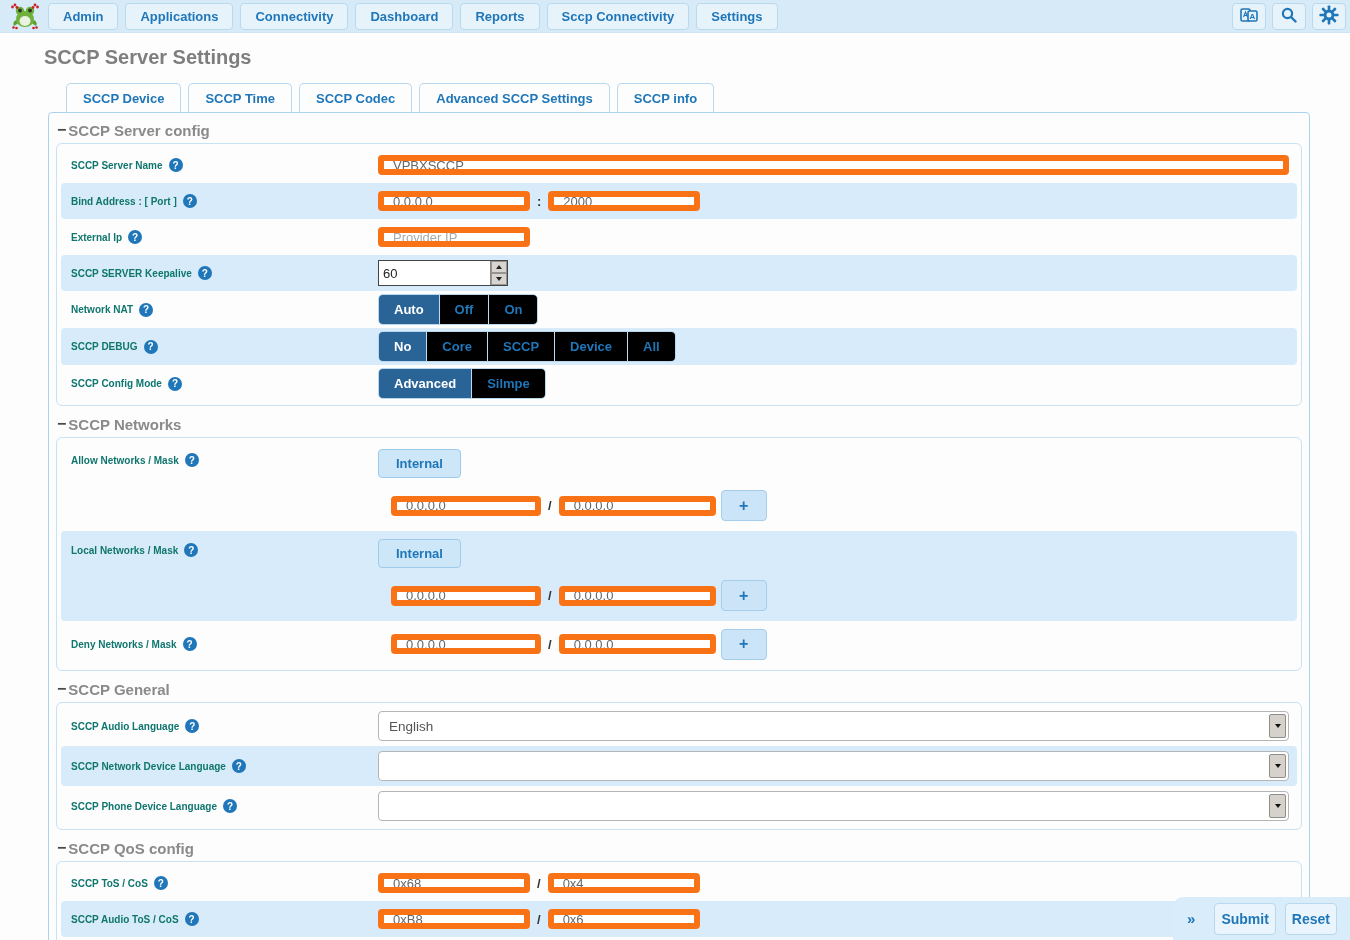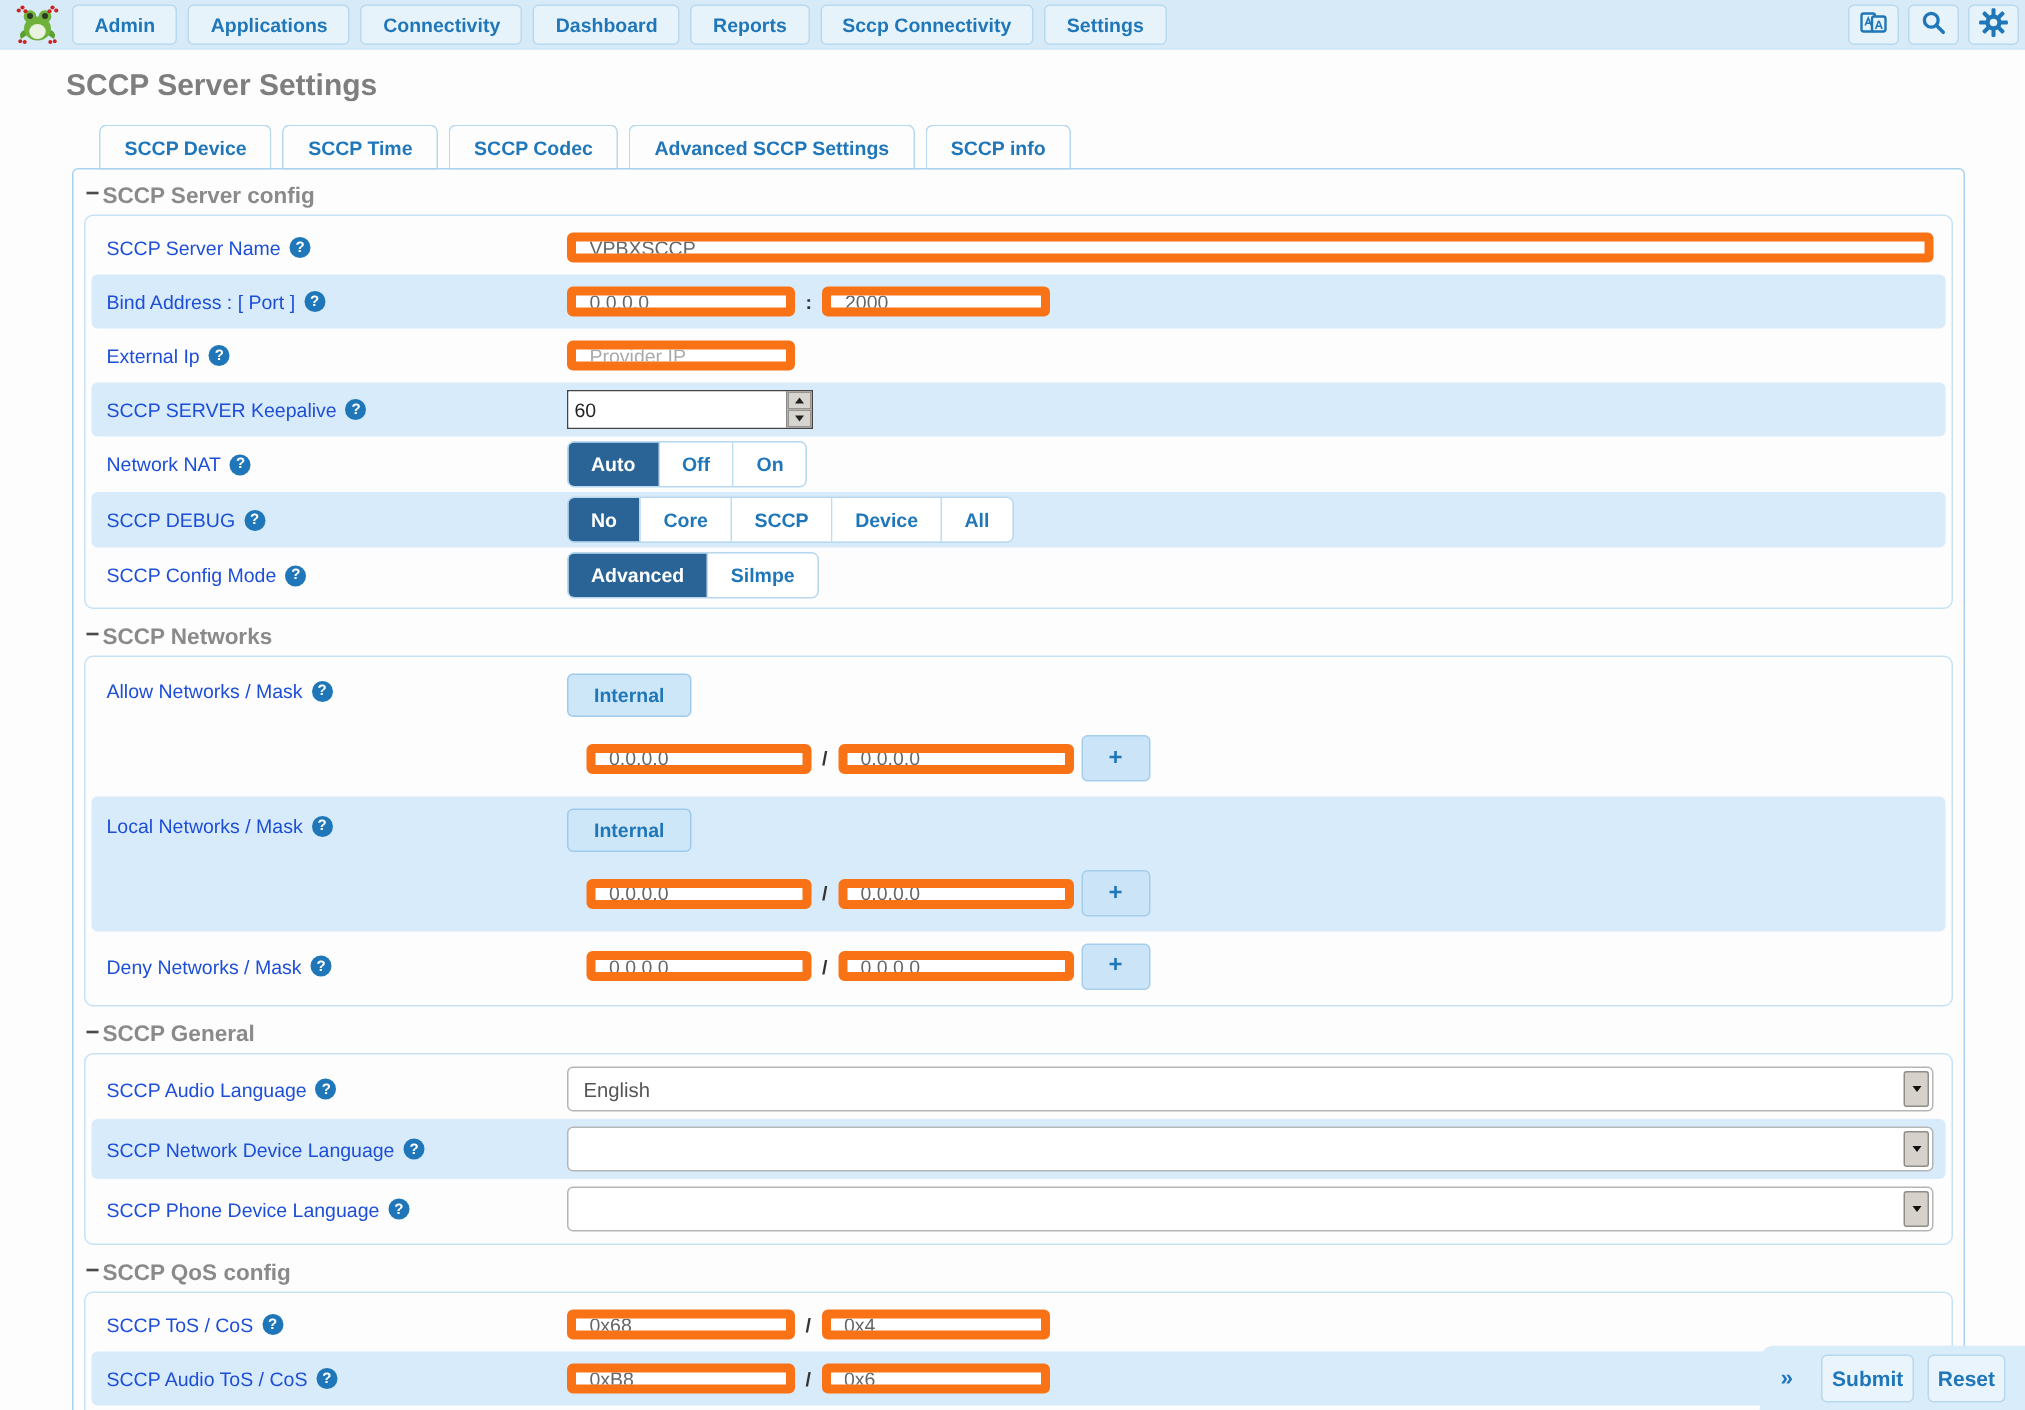--- a/index.html
+++ b/index.html
@@ -29,49 +29,49 @@
     background:#fdfdfe; padding:3px 0 20px; min-height:830px; }
   .section-title { display:flex; align-items:center; color:#8a8a8a; font-size:15px;
     font-weight:bold; margin:5px 0 4px 8px; }
   .section-title .dash { color:#4a4a4a; font-weight:bold; margin-right:2px; font-size:16px; }
   .section-box { margin:0 7px 9px; border:1px solid #c6e2f4; border-radius:6px; padding:3px 4px; }
 
   .row { display:flex; align-items:center; min-height:36px; padding:3px 2px; border-radius:4px; }
   .row.alt { background:#d8ebfa; }
   .row.tall { align-items:flex-start; padding-top:8px; padding-bottom:10px; }
   .label-cell { width:315px; flex:0 0 315px; padding-left:8px; display:flex; align-items:center; }
-  .lbl { color:#1d4ed8; font-weight:normal; font-size:13px; }
+  .lbl { color:#0f766e; font-weight:bold; font-size:10px; }
   .help { display:inline-flex; align-items:center; justify-content:center; width:14px; height:14px;
     border-radius:50%; background:#1f76b8; color:#fff; font-size:10px; font-weight:bold;
     margin-left:6px; cursor:pointer; flex:0 0 14px; }
   .ctrl-cell { flex:1; display:flex; align-items:center; padding-right:6px; }
   .ctrl-col { flex:1; display:flex; flex-direction:column; padding-right:6px; }
 
   .inp { border:6px solid #f97316; border-radius:4px; height:20px; padding:0 9px;
     font-size:13px; color:#666; font-family:"Liberation Sans", sans-serif; background:#fff; outline:none; }
   .inp.wide { flex:1; }
   .inp.small { width:152px; }
   .inp::placeholder { color:#aaa; }
   .sep { color:#333; font-size:13px; margin:0 7px; font-weight:bold; }
 
   
-  .spinwrap { display:inline-flex; border:1px solid #444; background:#fff; width:164px; height:26px; }
+  .spinwrap { display:inline-flex; border:1px solid #444; background:#fff; width:130px; height:26px; }
   .spin-inp { border:none; flex:1; padding:0 4px; font-size:13px; color:#222; outline:none; min-width:0; }
   .spinner { width:17px; display:flex; flex-direction:column; border-left:1px solid #888; }
   .spin-btn { flex:1; background:#d8d4cf; border:1px solid #979390; display:flex;
     align-items:center; justify-content:center; cursor:pointer; }
   .tri-up { width:0; height:0; border-left:3px solid transparent; border-right:3px solid transparent;
     border-bottom:4px solid #222; }
   .tri-down { width:0; height:0; border-left:3px solid transparent; border-right:3px solid transparent;
     border-top:4px solid #222; }
 
   
   .btn-group { display:inline-flex; border:1px solid #b7d8ee; border-radius:5px; overflow:hidden; background:#d3e9f9; }
   .btn-group .tbtn { padding:7px 15px; font-size:13px; font-weight:bold; color:#1f76b8;
-    background:#ffffff; border:none; border-right:1px solid #bcdcf2; cursor:pointer;
+    background:#000000; border:none; border-right:1px solid #bcdcf2; cursor:pointer;
     font-family:"Liberation Sans", sans-serif; }
   .btn-group .tbtn:last-child { border-right:none; }
   .btn-group .tbtn.active { background:#2a6496; color:#fff; }
 
   .internal-btn { background:#cde7f8; border:1px solid #9ecbeb; border-radius:4px; color:#1f76b8;
     font-weight:bold; font-size:13px; padding:6px 17px; cursor:pointer; align-self:flex-start;
     font-family:"Liberation Sans", sans-serif; }
   .net-line { display:flex; align-items:center; margin:12px 0 0 13px; }
   .net-line.first { margin-top:0; }
   .net-inp1 { width:150px; }

